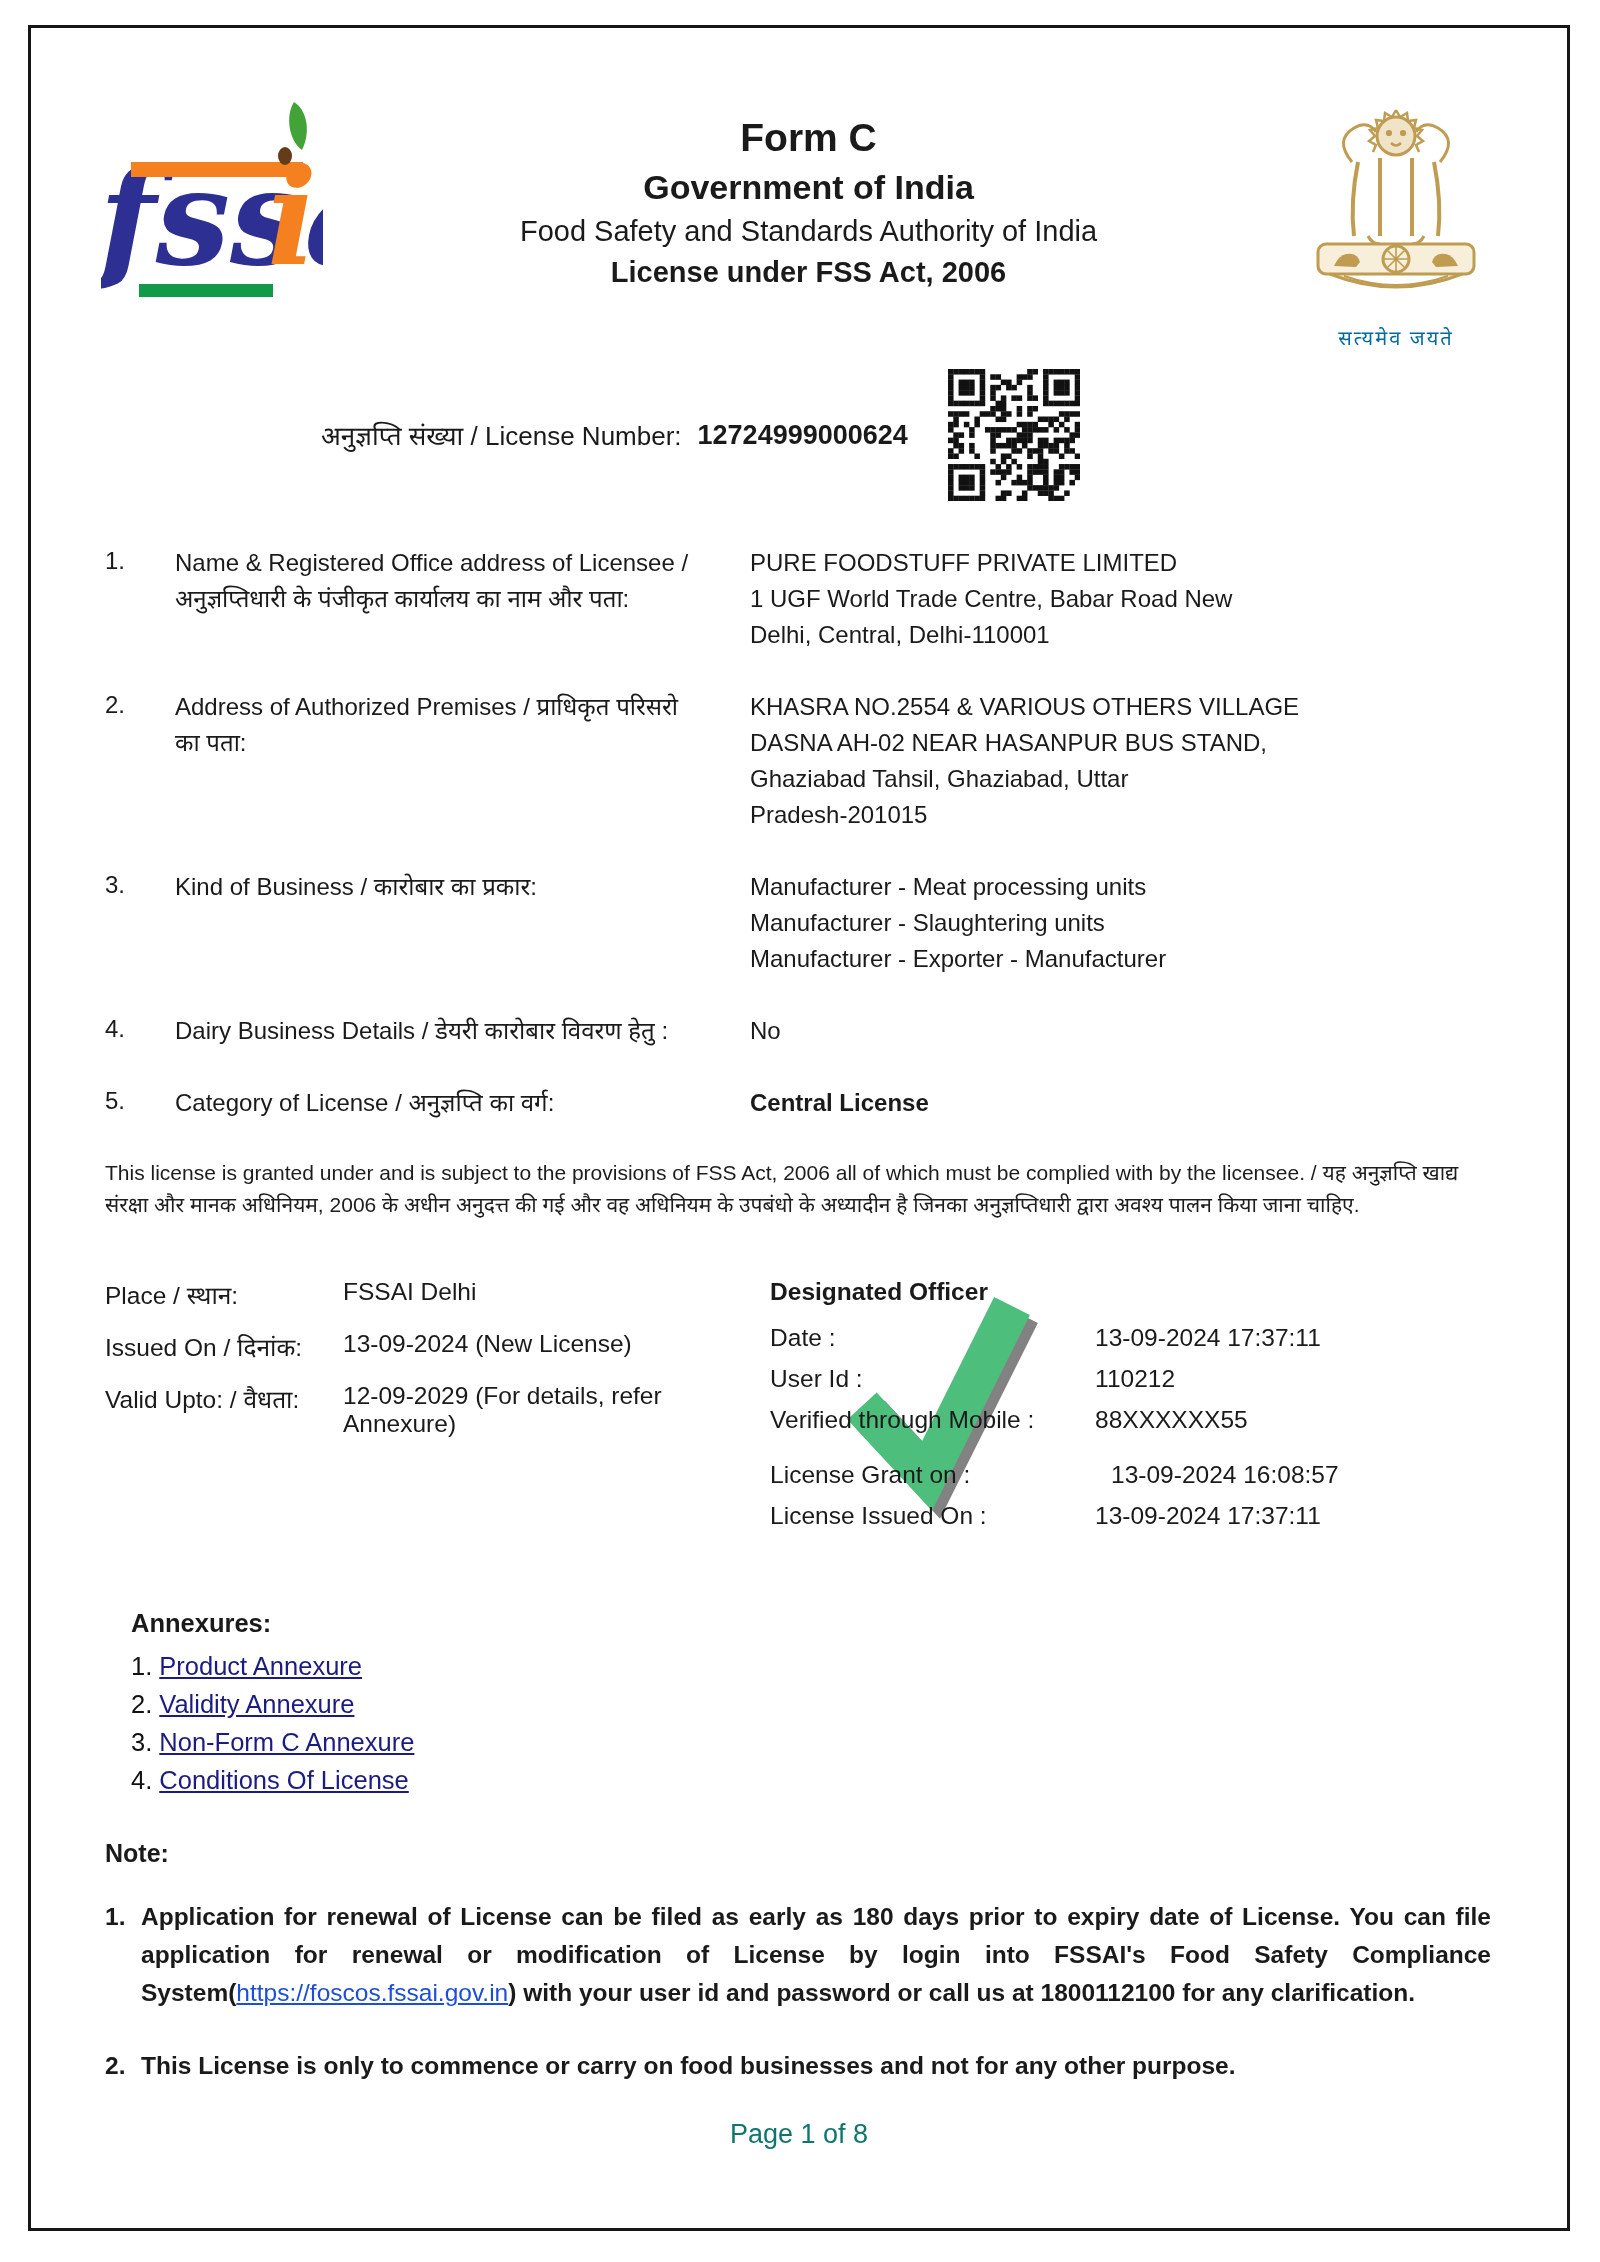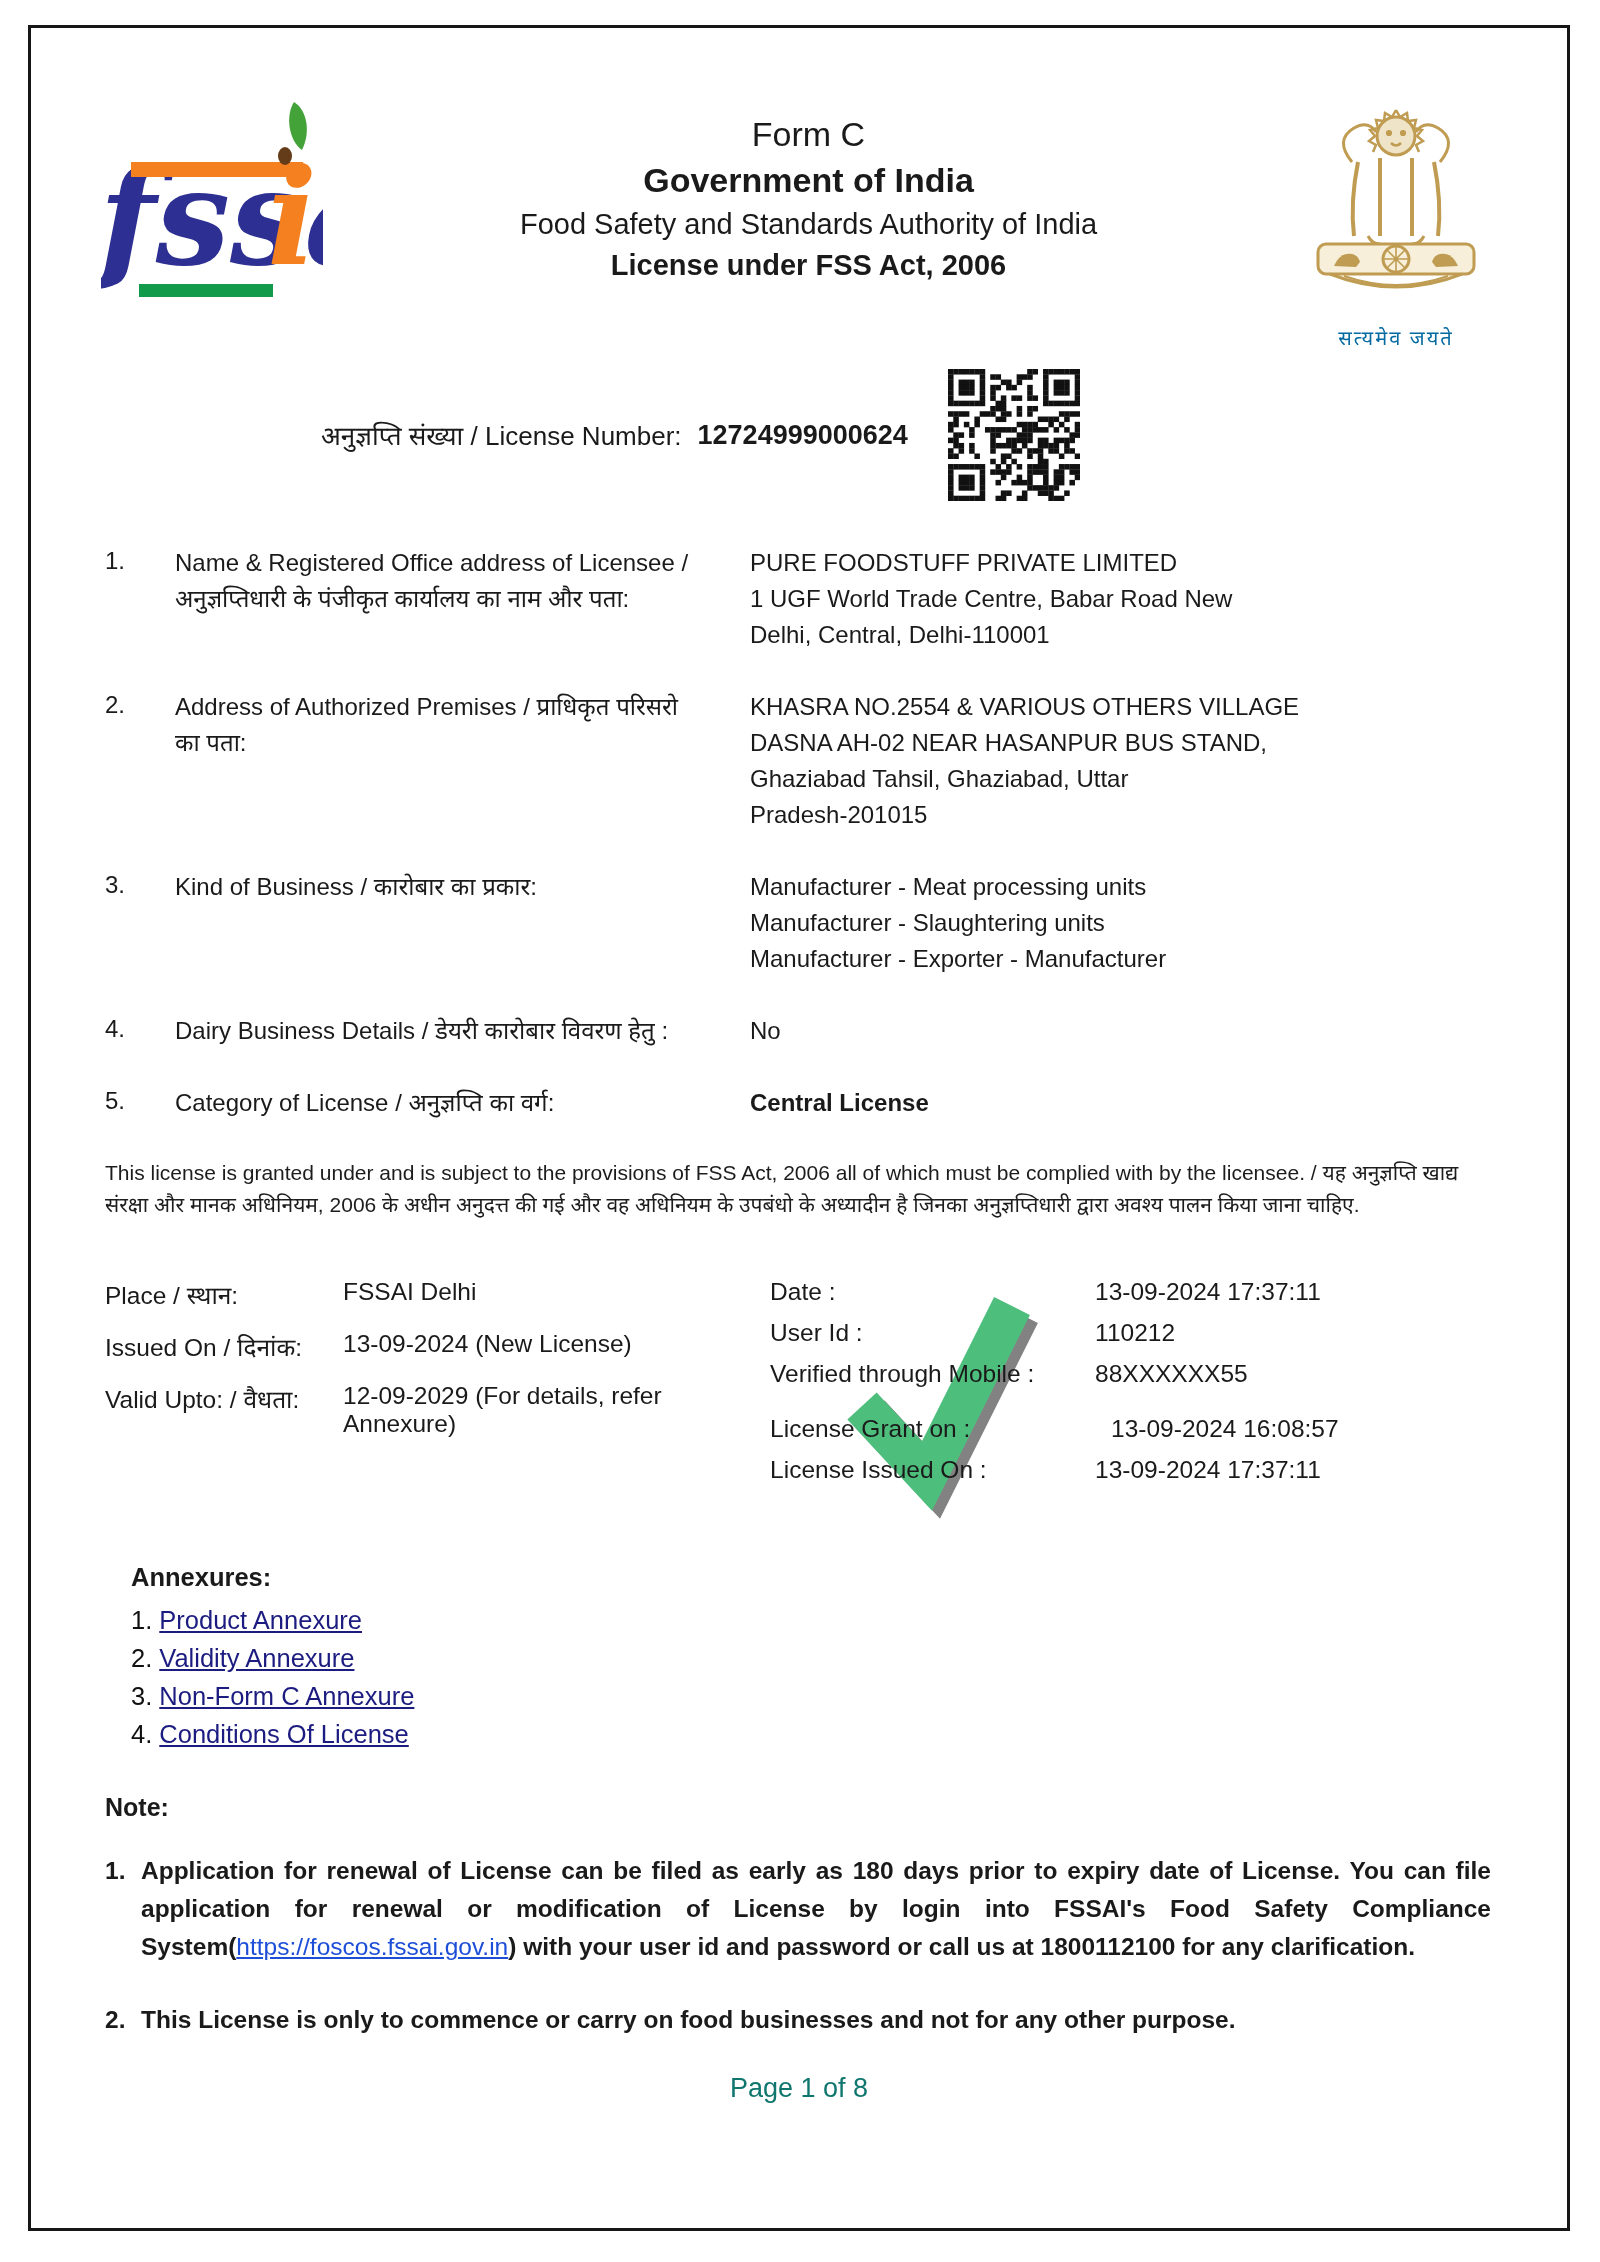--- a/index.html
+++ b/index.html
@@ -9,21 +9,21 @@
     overflow:hidden;
   }
   .frame{
     position:absolute;left:28px;top:25px;width:1542px;height:2206px;
     border:3px solid #161616;box-sizing:border-box;background:#fff;overflow:hidden;
   }
   
   .header{display:flex;margin:68px 66px 0 70px;}
   .logo-wrap{width:225px;flex:0 0 auto;}
   .titles{flex:1;text-align:center;padding-top:16px;}
-  .t1{font-size:34px;font-weight:normal;line-height:1.35;}
+  .t1{font-size:39px;font-weight:bold;line-height:1.35;}
   .t2{font-size:34px;font-weight:bold;line-height:1.35;}
   .t3{font-size:29px;font-weight:normal;line-height:1.42;}
   .t4{font-size:29px;font-weight:bold;line-height:1.42;}
   .emblem-wrap{width:210px;flex:0 0 auto;text-align:center;}
   .emblem-caption{font-size:20px;color:#0369a1;margin-top:2px;letter-spacing:2px;}
   
   .license-row{display:flex;align-items:center;margin:18px 0 0 290px;}
   .license-label{font-size:26px;}
   .license-value{font-size:27px;font-weight:bold;margin-left:16px;}
   .qr-box{margin-left:40px;width:132px;height:132px;flex:0 0 auto;}
@@ -505,20 +505,21 @@
         </div>
       </div>
 
       <div class="officer">
         <div class="check-wrap">
           <svg width="210" height="245" viewBox="0 0 210 245">
             <path d="M30,128 L95,198 L180,28" fill="none" stroke="#828282" stroke-width="40"></path>
             <path d="M22,120 L87,190 L172,20" fill="none" stroke="#4ebe7d" stroke-width="40"></path>
           </svg>
         </div>
+        <div class="officer-heading">Designated Officer</div>
         <div class="off-row">
           <span class="off-lab">Date :</span>
           <span class="off-val">13-09-2024 17:37:11</span>
         </div>
         <div class="off-row">
           <span class="off-lab">User Id :</span>
           <span class="off-val">110212</span>
         </div>
         <div class="off-row">
           <span class="off-lab">Verified through Mobile :</span>

